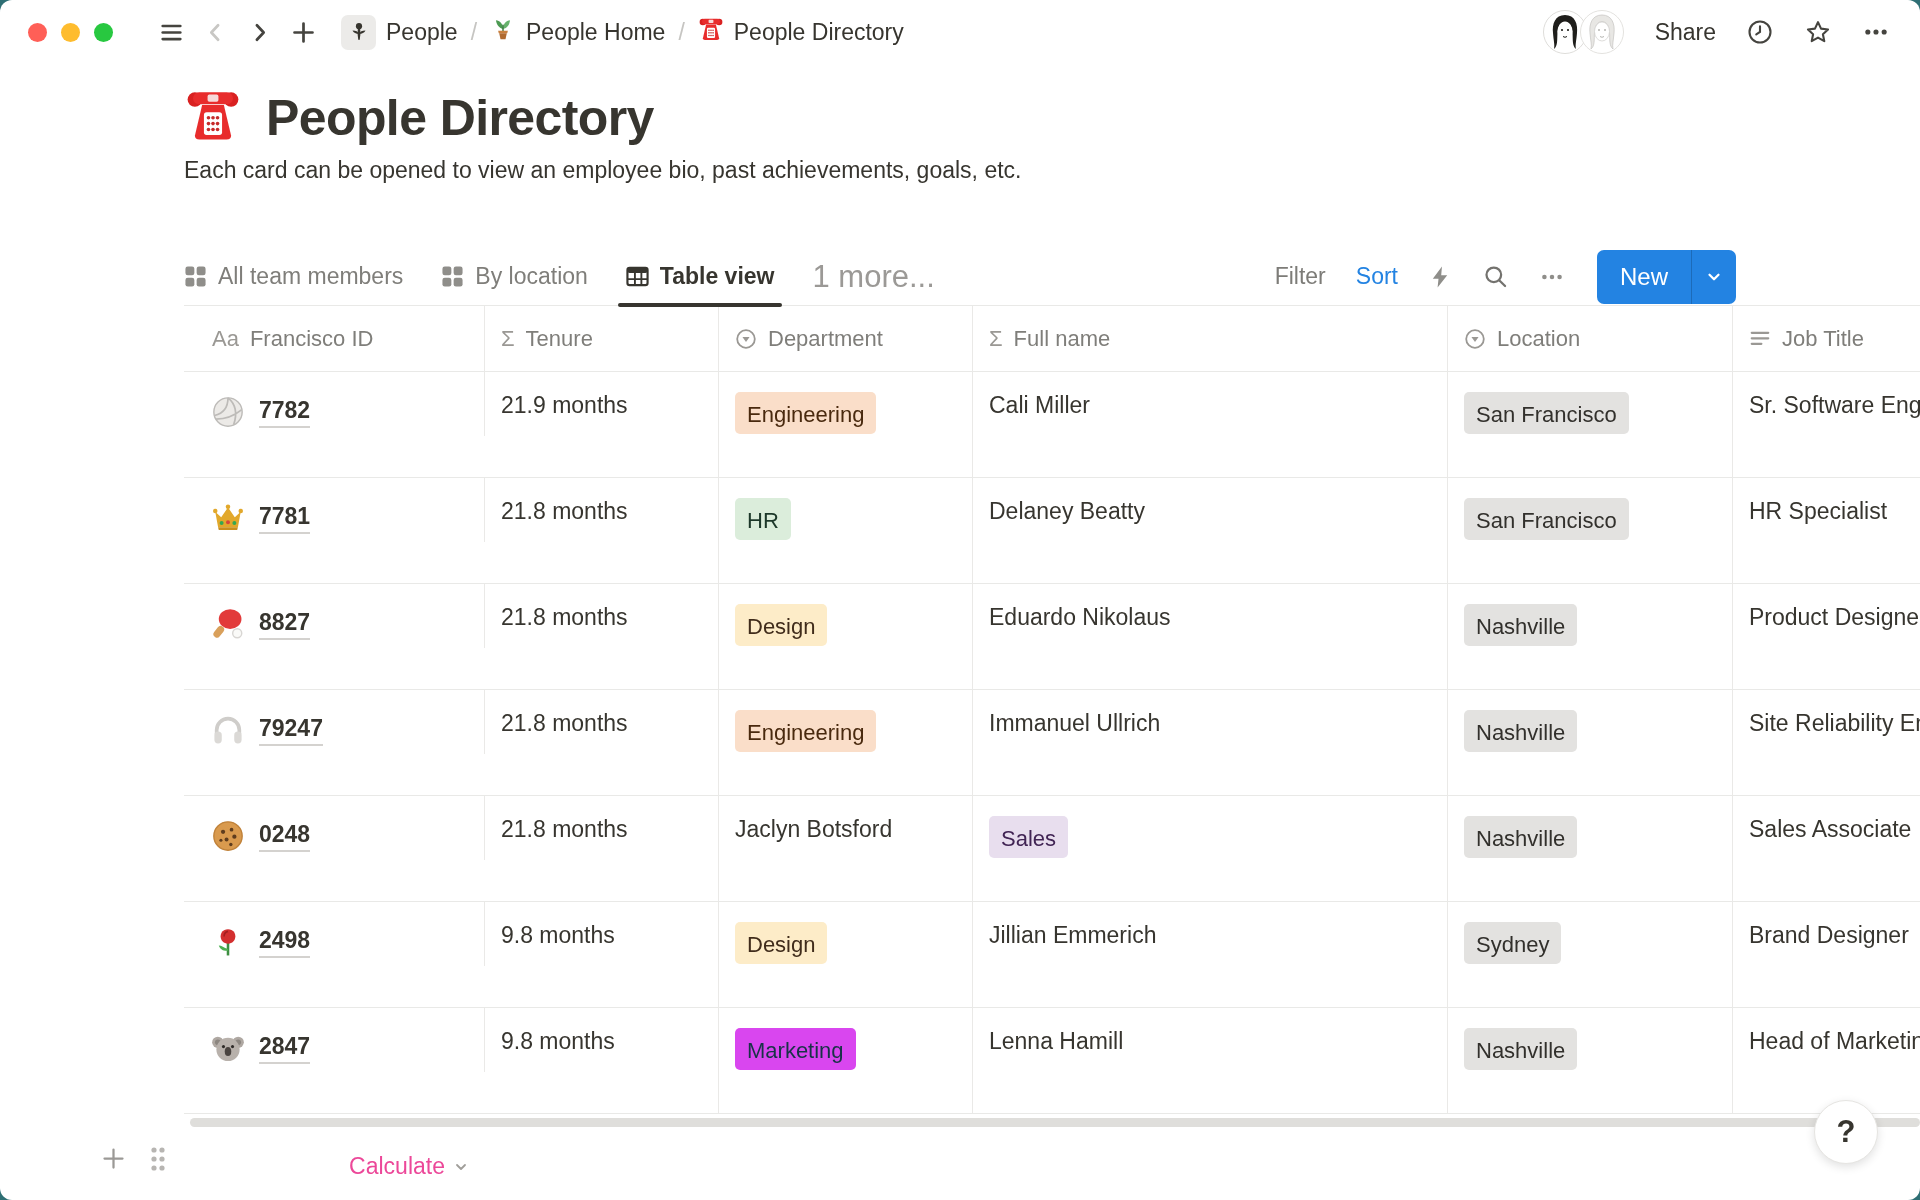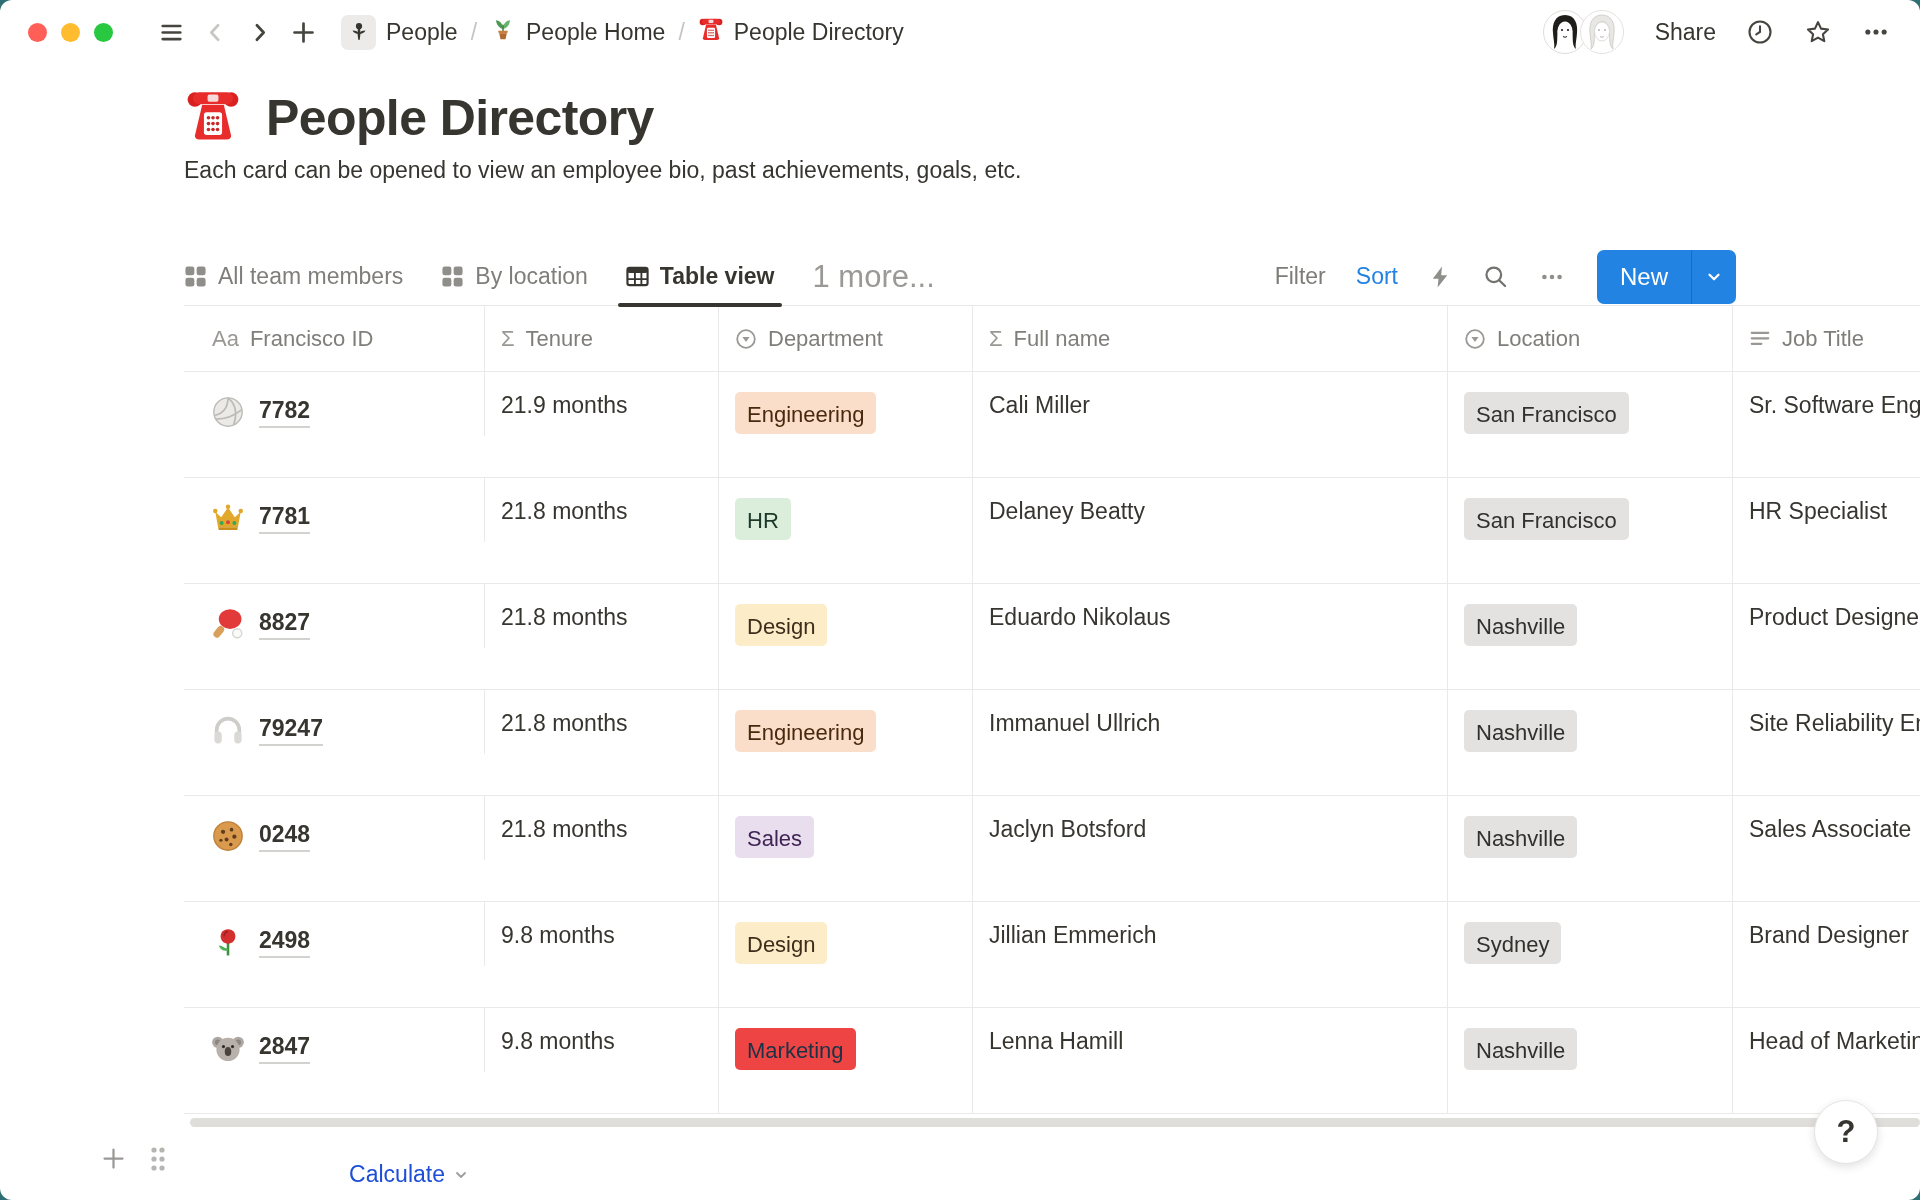--- a/index.html
+++ b/index.html
@@ -65,21 +65,21 @@
   .c-id { padding-left:26px; gap:13px; align-items:center; padding-top:16px; height:64px; }
   .row-emoji { width:36px; height:36px; display:flex; align-items:center; justify-content:center; flex:none; }
   .idtext { font-weight:600; color:#37352F; border-bottom:2px solid #D4D2CF; padding-bottom:2px; cursor:pointer; }
   .tag { display:inline-block; padding:10px 12px 6px; border-radius:5px; font-size:22px; line-height:26px; cursor:pointer; }
 
   
   .hscroll { height:9px; background:#DFDEDB; border-radius:5px; margin:4px 0 0 6px; }
   .footer { position:relative; height:54px; margin-top:6px; }
   .f-plus { position:absolute; left:100px; top:12px; cursor:pointer; }
   .f-drag { position:absolute; left:148px; top:11px; cursor:pointer; }
-  .f-calc { position:absolute; left:184px; width:285px; top:28px; display:flex; justify-content:flex-end; align-items:center; gap:8px; color:#1d4ed8; font-size:23px; cursor:pointer; }
+  .f-calc { position:absolute; left:184px; width:285px; top:20px; display:flex; justify-content:flex-end; align-items:center; gap:8px; color:#ec4899; font-size:23px; cursor:pointer; }
   .help-btn { position:absolute; right:42px; bottom:36px; width:64px; height:64px; border-radius:50%; background:#fff; border:1px solid #E6E5E2; box-shadow:0 3px 10px rgba(0,0,0,0.12); display:flex; align-items:center; justify-content:center; font-size:31px; font-weight:600; color:#37352F; cursor:pointer; }
 </style>
 </head>
 <body>
 
 <div class="window">
 
   <div class="topbar">
     <div class="lights">
       <span class="light l-red"></span>
@@ -434,24 +434,24 @@
               <circle cx="14.5" cy="7.5" r="1.3" fill="#5F3D1E"></circle>
               <circle cx="16.5" cy="12.5" r="1.5" fill="#5F3D1E"></circle>
               <circle cx="11" cy="14.5" r="1.4" fill="#5F3D1E"></circle>
               <circle cx="7" cy="15" r="1.1" fill="#5F3D1E"></circle>
               <circle cx="14" cy="18" r="1.2" fill="#5F3D1E"></circle>
             </svg>
           </span>
         <span class="idtext">0248</span>
       </div>
       <div class="cell">21.8 months</div>
+      <div class="cell">Jaclyn Botsford</div>
       <div class="cell">
           <span class="tag" style="background: rgb(232, 222, 238); color: rgb(65, 36, 84);">Sales</span>
         </div>
-      <div class="cell">Jaclyn Botsford</div>
       <div class="cell">
           <span class="tag" style="background: rgb(227, 226, 224); color: rgb(50, 48, 44);">Nashville</span>
         </div>
       <div class="cell">Sales Associate</div>
     </div>
 
     <div class="trow">
       <div class="cell c-id">
         <span class="row-emoji">
             <svg width="34" height="34" viewBox="0 0 24 24">
@@ -485,21 +485,21 @@
               <circle cx="12" cy="13" r="8.2" fill="#B8B1AB"></circle>
               <ellipse cx="12" cy="14.5" rx="2.3" ry="3.2" fill="#4A4440"></ellipse>
               <circle cx="8.8" cy="11" r="1.1" fill="#2F2B28"></circle>
               <circle cx="15.2" cy="11" r="1.1" fill="#2F2B28"></circle>
             </svg>
           </span>
         <span class="idtext">2847</span>
       </div>
       <div class="cell">9.8 months</div>
       <div class="cell">
-          <span class="tag" style="background: #ef4444; color: rgb(24, 51, 71);">Marketing</span>
+          <span class="tag" style="background: #d946ef; color: rgb(24, 51, 71);">Marketing</span>
         </div>
       <div class="cell">Lenna Hamill</div>
       <div class="cell">
           <span class="tag" style="background: rgb(227, 226, 224); color: rgb(50, 48, 44);">Nashville</span>
         </div>
       <div class="cell">Head of Marketing</div>
     </div>
 
     <div class="hscroll"></div>
   </div>

